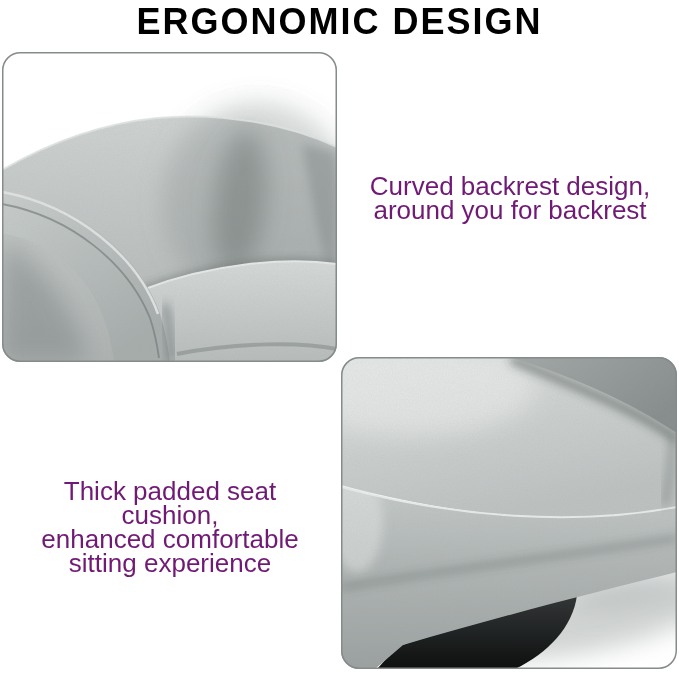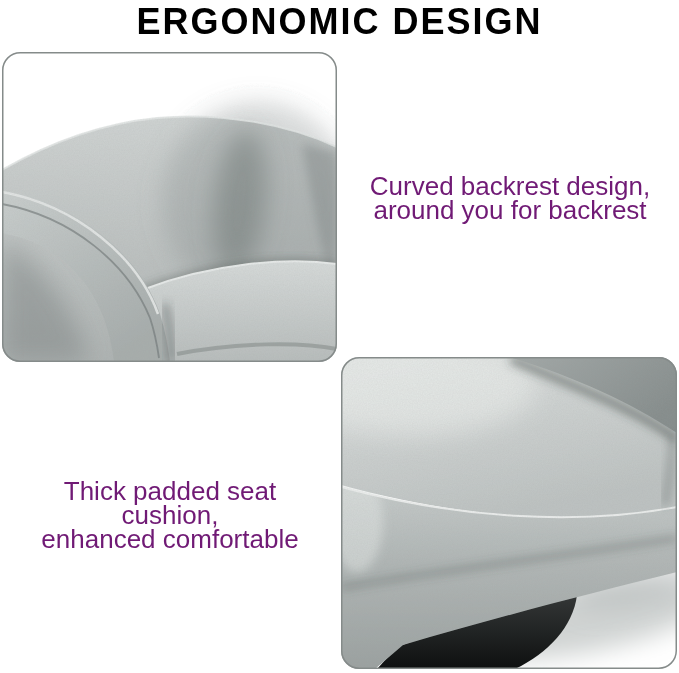--- a/index.html
+++ b/index.html
@@ -167,15 +167,16 @@
           <path d="M 332,80 C 330,108 328,128 324,148" stroke="rgba(80,87,86,0.5)" stroke-width="5" fill="none" filter="url(#blurS2)"></path>
         </g>
       </g>
       <rect x="0.75" y="0.75" width="334.5" height="310.5" rx="17.5" ry="17.5" stroke="#858b8a" stroke-width="1.5" fill="none"></rect>
     </svg>
   </figure>
 
   <div class="caption caption-left">
     <span>Thick padded seat cushion,</span>
     <span>enhanced comfortable</span>
+    <span>sitting experience</span>
   </div>
 
 </div>
 
 </body></html>

